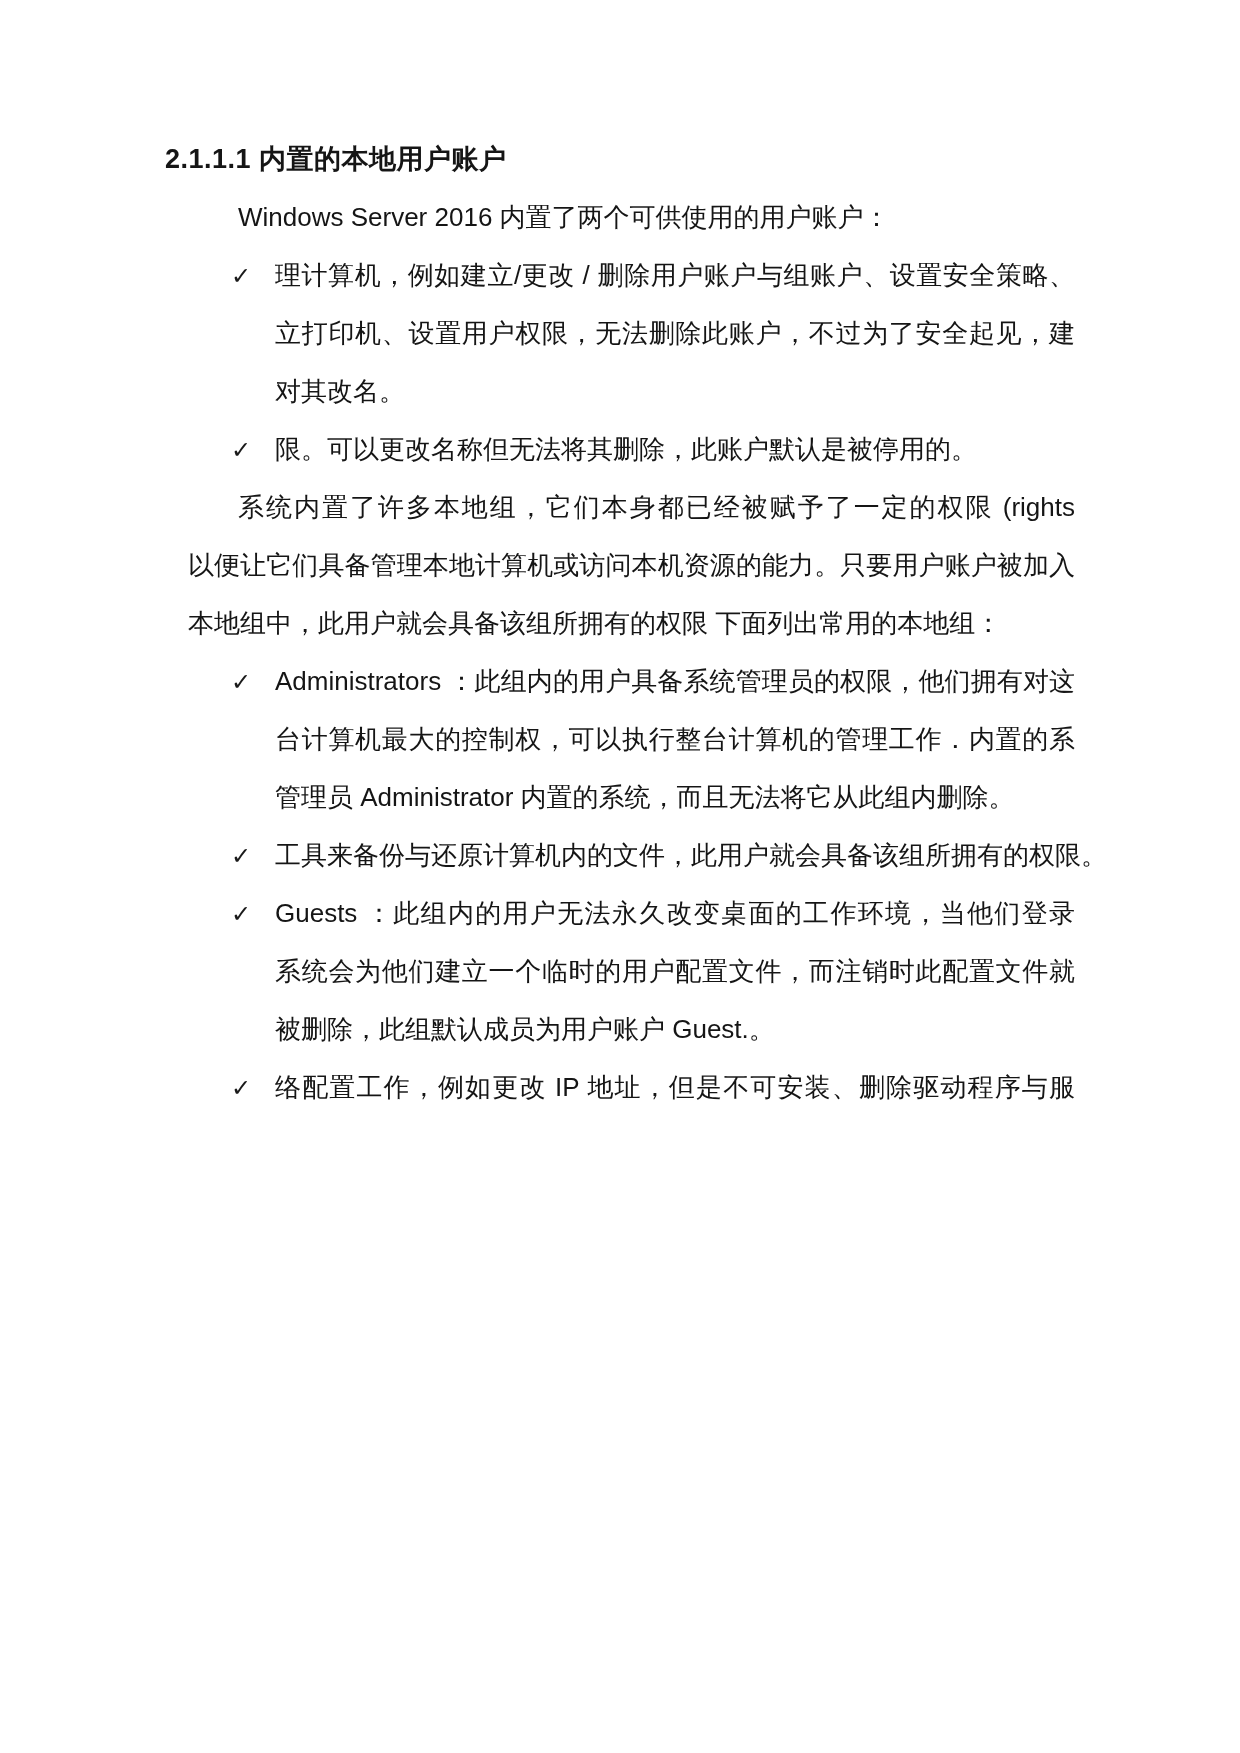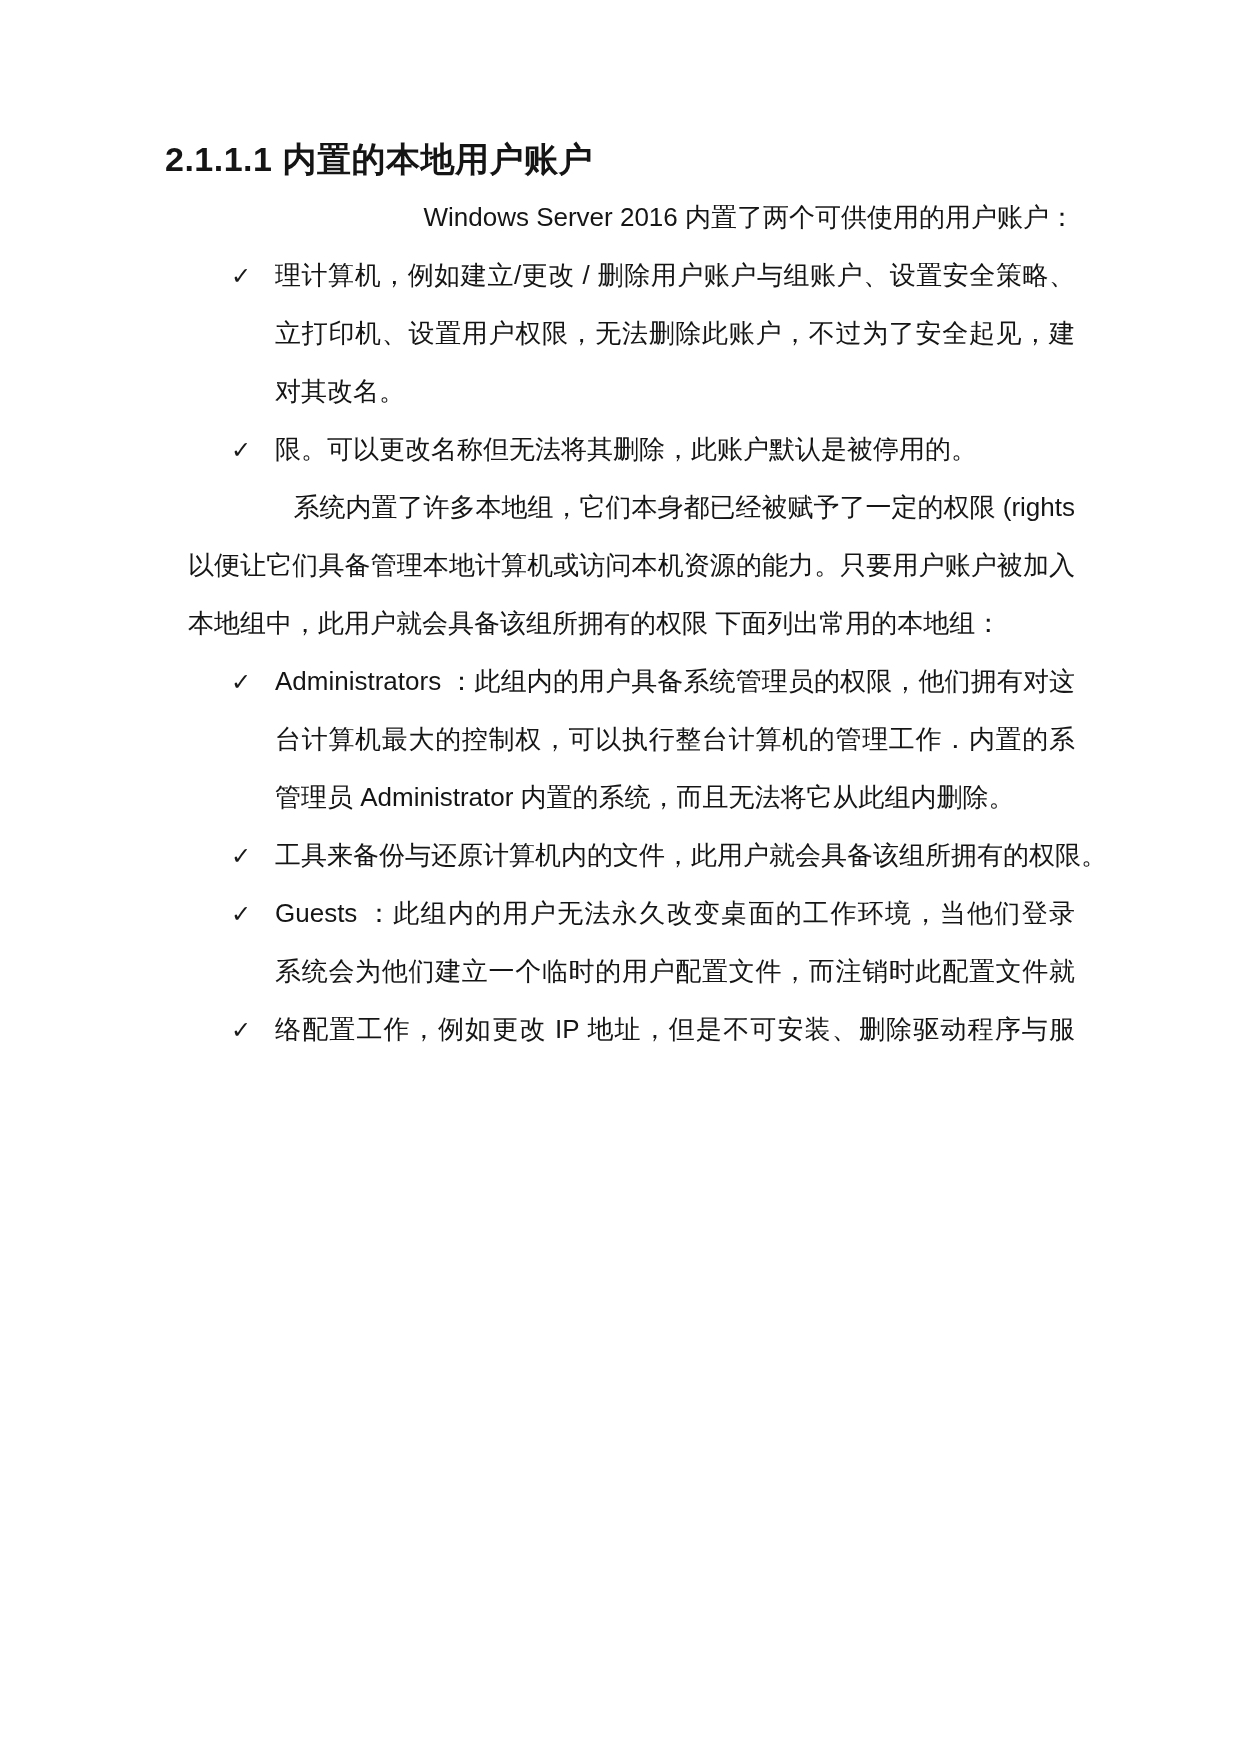--- a/index.html
+++ b/index.html
@@ -29,26 +29,26 @@
     overflow: visible;
   }
   .line.just {
     white-space: normal;
     text-align: justify;
     text-align-last: justify;
     overflow: hidden;
   }
   .heading .line {
     font-weight: 700;
-    font-size: 34px;
+    font-size: 27px;
     letter-spacing: 0.5px;
   }
   
   .paragraph { margin-left: 23px; }
-  .paragraph .line.first-indent { text-indent: 50px; text-align: right; }
+  .paragraph .line.first-indent { text-indent: 50px; }
   
   .bullet { padding-left: 110px; }
   .bullet .marker {
     position: absolute;
     left: 66px;
     top: 0;
     height: 58px;
     line-height: 60px;
     font-size: 24px;
     color: #1a1a1a;
@@ -87,19 +87,20 @@
         <div class="line">管理员  Administrator 内置的系统，而且无法将它从此组内删除。</div>
       </div>
       <div class="block bullet">
         <span class="marker">✓</span>
         <div class="line">工具来备份与还原计算机内的文件，此用户就会具备该组所拥有的权限。</div>
       </div>
       <div class="block bullet">
         <span class="marker">✓</span>
         <div class="line just">Guests ：此组内的用户无法永久改变桌面的工作环境，当他们登录时，</div>
         <div class="line just">系统会为他们建立一个临时的用户配置文件，而注销时此配置文件就会</div>
+        <div class="line">被删除，此组默认成员为用户账户  Guest.。</div>
       </div>
       <div class="block bullet">
         <span class="marker">✓</span>
         <div class="line just">络配置工作，例如更改 IP 地址，但是不可安装、删除驱动程序与服务，</div>
       </div>
     </div>
 </div>
 
 </body></html>

